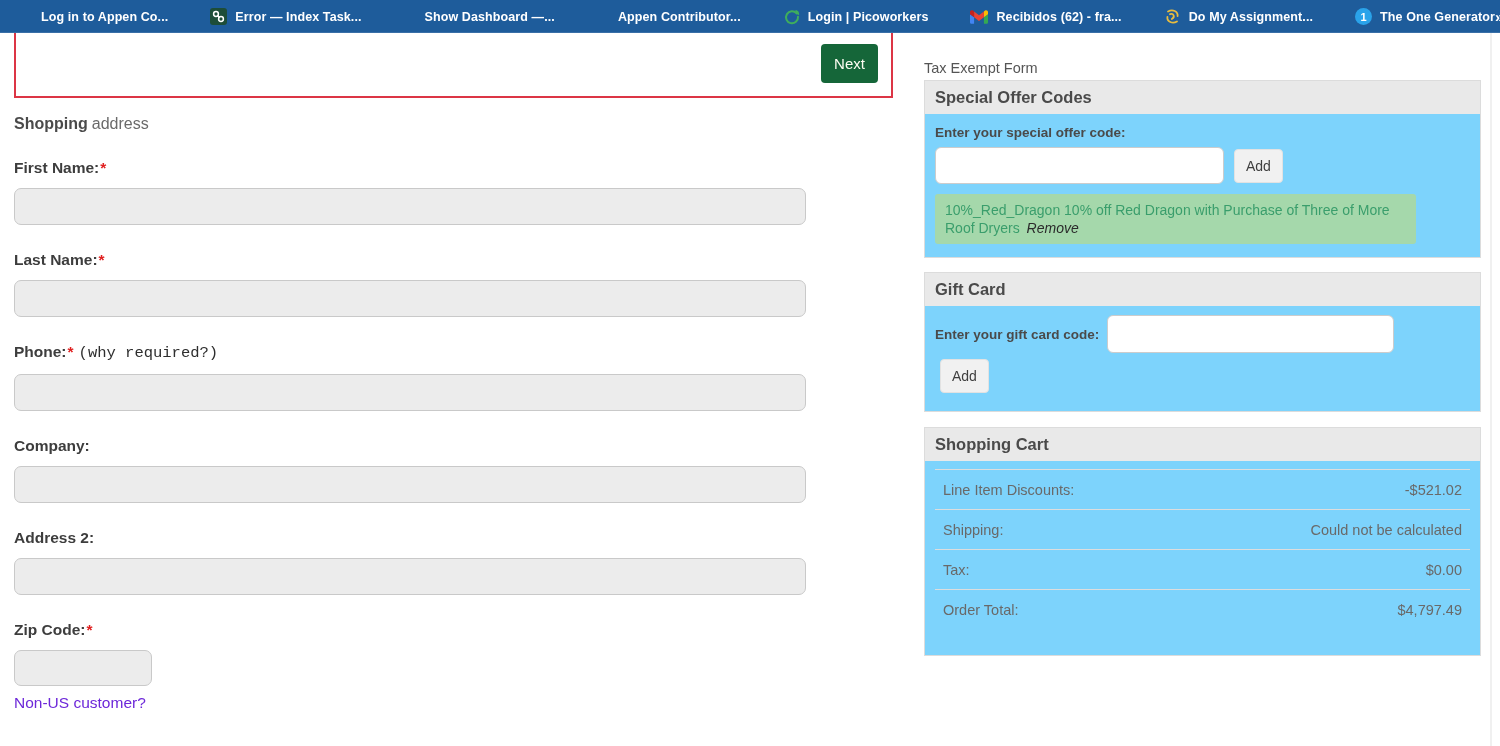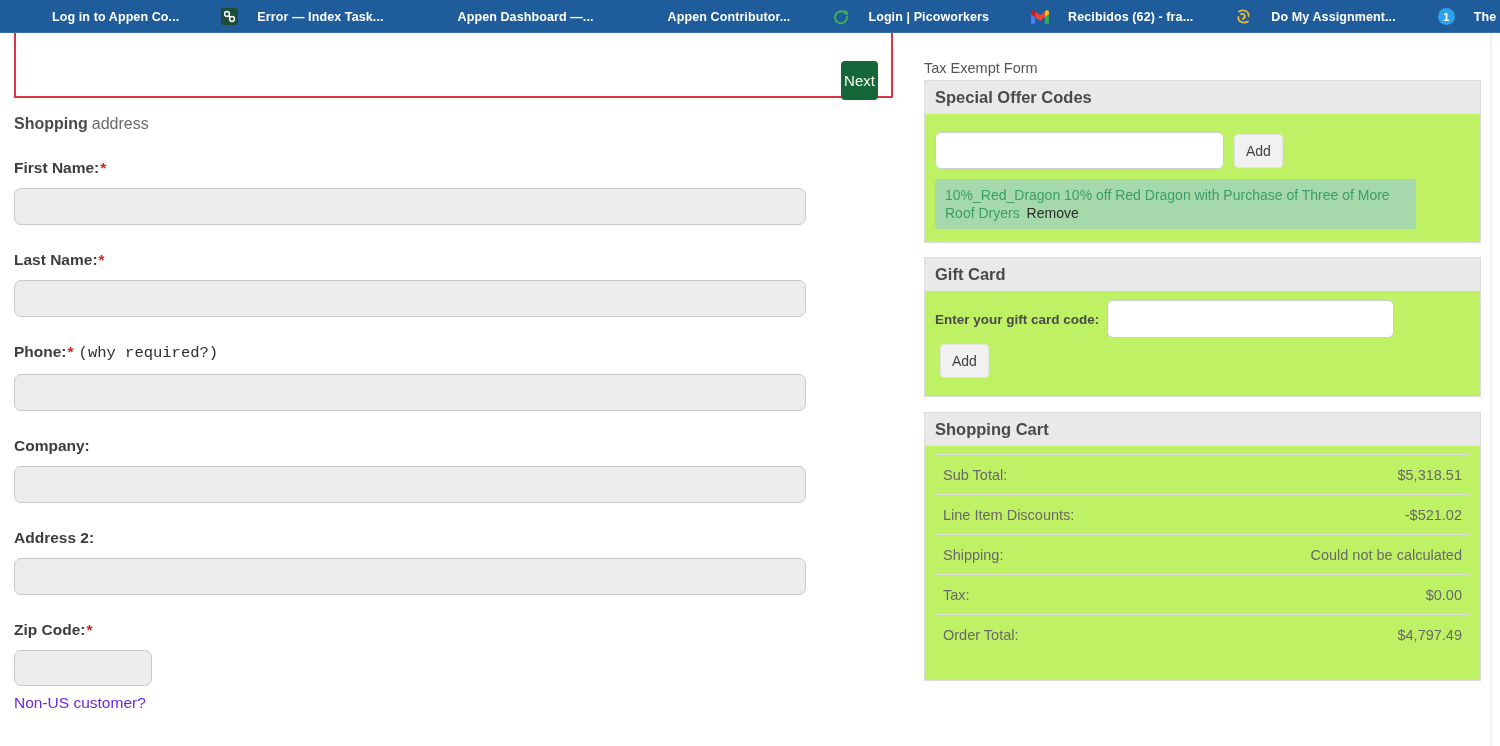--- a/index.html
+++ b/index.html
@@ -3,21 +3,21 @@
 <meta charset="utf-8">
 <style>
   * { box-sizing: border-box; margin: 0; padding: 0; }
   html,body { width:1500px; height:746px; overflow:hidden; background:#fff;
     font-family:"Liberation Sans", sans-serif; }
 
   
   .bar { height:33px; background:#1e5c9b; display:flex; align-items:center;
     padding:0 0 0 20px; white-space:nowrap; overflow:hidden;
     box-shadow: inset 0 -1px 0 rgba(255,255,255,.12); }
-  .bm { display:flex; align-items:center; gap:19px; margin-right:42px; cursor:pointer; }
+  .bm { display:flex; align-items:center; gap:8px; margin-right:42px; cursor:pointer; }
   .bm-label { color:#fff; font-size:12.5px; font-weight:700; letter-spacing:.1px; }
   .chev { color:#fff; font-size:15px; font-weight:700; margin-left:auto; margin-right:12px; cursor:pointer; }
   .vsep { width:1px; height:16px; background:rgba(255,255,255,.4); margin-right:14px; }
   .bm.last { margin-right:0; }
 
   
   .ic { display:inline-flex; align-items:center; justify-content:center; flex:0 0 auto; }
   .diamonds { width:13px; height:13px; transform:rotate(45deg); display:grid;
     grid-template-columns:6px 6px; grid-template-rows:6px 6px; gap:1px; }
   .diamonds i { display:block; }
@@ -29,59 +29,59 @@
   .onebadge { width:17px; height:17px; border-radius:50%; background:#2aa3ea; color:#fff;
     font-size:11px; font-weight:700; display:inline-flex; align-items:center; justify-content:center; }
 
   
   .main { position:relative; height:713px; background:#fff; }
   .edge-track { position:absolute; top:0; bottom:0; right:8px; width:2px; background:#f0f0f0; }
 
   .left { position:absolute; left:14px; top:0; width:879px; }
   .alert { height:65px; border-left:2px solid #dc3545; border-right:2px solid #dc3545;
     border-bottom:2px solid #dc3545; position:relative; }
-  .next { position:absolute; right:13px; top:28px; width:37px; height:39px;
+  .next { position:absolute; right:13px; top:11px; width:57px; height:39px;
     background:#156639; color:#fdfdf2; border:none; border-radius:4px; font-size:15px;
     font-family:"Liberation Sans", sans-serif; cursor:pointer; }
 
   .ship-title { margin-top:17px; font-size:16px; color:#6a6a6a; }
   .ship-title b { color:#4a4a4a; margin-right:4px; }
 
   .field { margin-top:25px; }
   .flabel { font-size:15.5px; color:#3d3d3d; line-height:19px; }
   .flabel b { font-weight:700; }
   .req { color:#e02020; font-weight:700; margin-left:1px; }
   .suffix { font-weight:400; color:#2e2e2e; margin-left:5px;font-family:Liberation Mono, monospace; }
   .finput { display:block; margin-top:11px; width:792px; height:37px; background:#ececec;
     border:1px solid #c9c9c9; border-radius:7px; outline:none; padding:0 10px;
     font-size:15px; font-family:"Liberation Sans", sans-serif; }
   .finput.zip { width:138px; height:36px; }
   .nonus { margin-top:8px; font-size:15.5px; color:#6d28d9; cursor:pointer; }
 
   
   .right { position:absolute; left:924px; top:27px; width:557px; }
   .taxlink { font-size:14.5px; color:#555; height:20px; cursor:pointer; }
-  .panel { border:1px solid #dcdcdc; background:#bef264; }
+  .panel { border:1px solid #dcdcdc; background:#7dd3fc; }
   .panel.offers { margin-top:0; }
   .panel.gift { margin-top:14px; }
   .panel.cart { margin-top:15px; }
   .ptitle { background:#e9e9e9; height:33px; line-height:33px; padding-left:10px;
     font-size:16.5px; font-weight:700; color:#4a4a4a; }
   .pbody { padding:11px 10px 13px; }
   .plabel { font-size:13.5px; font-weight:700; color:#4a4a4a; }
   .inrow { display:flex; align-items:center; margin-top:7px; }
   .winput { width:289px; height:37px; background:#fff; border:1px solid #ccc; border-radius:6px;
     outline:none; padding:0 8px; font-size:14px; font-family:"Liberation Sans", sans-serif; }
   .addbtn { margin-left:10px; padding:8px 11px; background:#f1f1f1; border:1px solid #e2e2e2;
     border-radius:4px; font-size:14px; color:#3f3f3f; cursor:pointer;
     font-family:"Liberation Sans", sans-serif; }
   .applied { margin-top:10px; width:481px; background:#a5d8ab; border-radius:3px;
     padding:7px 10px; font-size:14px; line-height:18px; }
   .applied .code { color:#3a9e6c; }
-  .applied .remove { color:#2b2b2b; margin-left:3px; cursor:pointer; }
+  .applied .remove { color:#2b2b2b; margin-left:3px; cursor:pointer;font-style:italic; }
 
   .gift .pbody { padding:9px 10px 18px; }
   .gift .inrow { margin-top:0; }
   .gift .plabel { margin-right:8px; }
   .gift .winput { width:287px; height:38px; margin-left:0; }
   .gift .addbtn { margin:6px 0 0 5px; display:inline-block; }
 
   .cartbody { padding:8px 10px 26px; }
   .crow { display:flex; justify-content:space-between; align-items:center; height:40px;
     border-top:1px solid #ddd; padding:0 8px; font-size:14.5px; color:#696969; }
@@ -109,21 +109,21 @@
     </span>
     <span class="bm-label">Error — Index Task...</span>
   </div>
   <div class="bm">
     <span class="ic diamonds dred">
         <i></i>
         <i></i>
         <i></i>
         <i></i>
       </span>
-    <span class="bm-label">Appen Dashboard —...</span>
+    <span class="bm-label">Show Dashboard —...</span>
   </div>
   <div class="bm">
     <span class="ic diamonds dteal">
         <i></i>
         <i></i>
         <i></i>
         <i></i>
       </span>
     <span class="bm-label">Appen Contributor...</span>
   </div>
@@ -211,20 +211,21 @@
     <div class="nonus">Non-US customer?</div>
 
   </div>
 
   <div class="right">
     <div class="taxlink">Tax Exempt Form</div>
 
     <div class="panel offers">
       <div class="ptitle">Special Offer Codes</div>
       <div class="pbody">
+        <div class="plabel">Enter your special offer code:</div>
         <div class="inrow">
           <input class="winput" type="text" style="">
           <button class="addbtn">Add</button>
         </div>
         <div class="applied">
           <span class="code">10%_Red_Dragon 10% off Red Dragon with Purchase of Three of More Roof Dryers</span>
           <span class="remove">Remove</span>
         </div>
       </div>
     </div>
@@ -237,24 +238,20 @@
           <input class="winput" type="text" style="">
         </div>
         <button class="addbtn">Add</button>
       </div>
     </div>
 
     <div class="panel cart">
       <div class="ptitle">Shopping Cart</div>
       <div class="pbody cartbody">
         <div class="crow">
-          <span class="clab">Sub Total:</span>
-          <span class="cval">$5,318.51</span>
-        </div>
-        <div class="crow">
           <span class="clab">Line Item Discounts:</span>
           <span class="cval">-$521.02</span>
         </div>
         <div class="crow">
           <span class="clab">Shipping:</span>
           <span class="cval">Could not be calculated</span>
         </div>
         <div class="crow">
           <span class="clab">Tax:</span>
           <span class="cval">$0.00</span>

